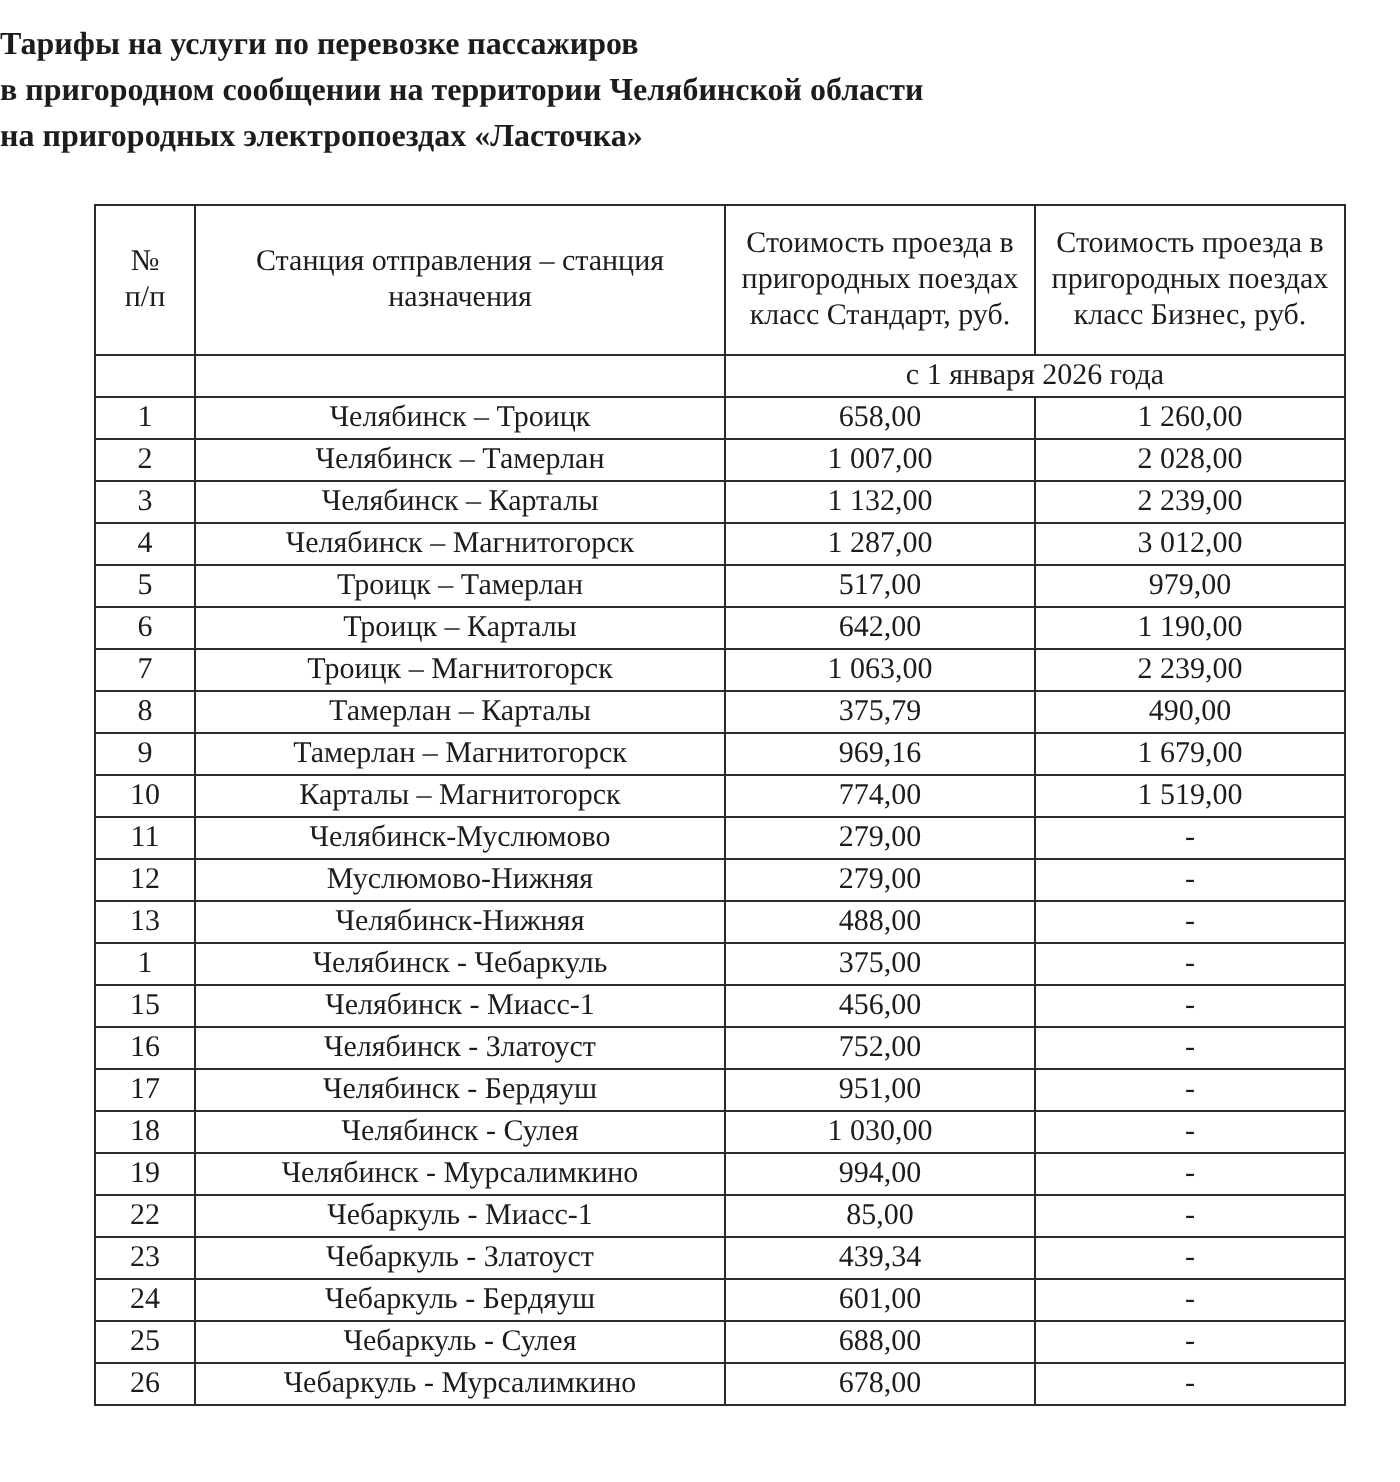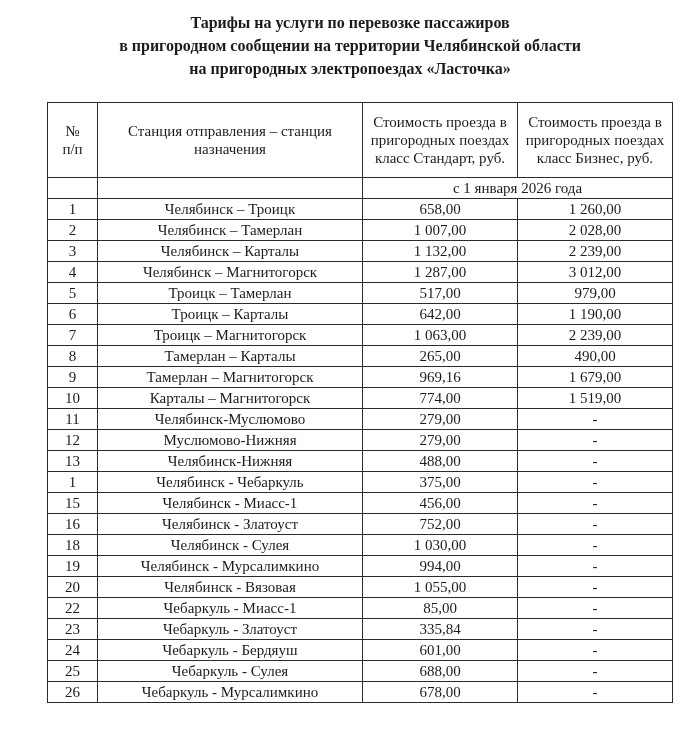--- a/index.html
+++ b/index.html
@@ -10,21 +10,20 @@
   body {
     width: 700px;
     height: 741px;
     font-family: "Liberation Serif", serif;
     color: #1c1c1c;
     position: relative;
     overflow: hidden;
   }
   .doc-title {
     margin-top: 11px;
-    text-align: center;
     font-weight: bold;
     font-size: 16px;
     line-height: 1.45;
   }
   .doc-title div { white-space: nowrap; }
 
   table.tariff {
     border-collapse: collapse;
     table-layout: fixed;
     margin: 21px 0 0 47px;
@@ -127,21 +126,21 @@
   <tr>
     <td>7</td>
     <td>Троицк – Магнитогорск</td>
     <td>1 063,00</td>
     <td>2 239,00</td>
   </tr>
 
   <tr>
     <td>8</td>
     <td>Тамерлан – Карталы</td>
-    <td>265,00</td>
+    <td>375,79</td>
     <td>490,00</td>
   </tr>
 
   <tr>
     <td>9</td>
     <td>Тамерлан – Магнитогорск</td>
     <td>969,16</td>
     <td>1 679,00</td>
   </tr>
 
@@ -187,54 +186,54 @@
     <td>-</td>
   </tr>
 
   <tr>
     <td>16</td>
     <td>Челябинск - Златоуст</td>
     <td>752,00</td>
     <td>-</td>
   </tr>
 
+  <tr>
+    <td>17</td>
+    <td>Челябинск - Бердяуш</td>
+    <td>951,00</td>
+    <td>-</td>
+  </tr>
 
   <tr>
     <td>18</td>
     <td>Челябинск - Сулея</td>
     <td>1 030,00</td>
     <td>-</td>
   </tr>
 
   <tr>
     <td>19</td>
     <td>Челябинск - Мурсалимкино</td>
     <td>994,00</td>
     <td>-</td>
   </tr>
 
-  <tr>
-    <td>20</td>
-    <td>Челябинск - Вязовая</td>
-    <td>1 055,00</td>
-    <td>-</td>
-  </tr>
 
 
   <tr>
     <td>22</td>
     <td>Чебаркуль - Миасс-1</td>
     <td>85,00</td>
     <td>-</td>
   </tr>
 
   <tr>
     <td>23</td>
     <td>Чебаркуль - Златоуст</td>
-    <td>335,84</td>
+    <td>439,34</td>
     <td>-</td>
   </tr>
 
   <tr>
     <td>24</td>
     <td>Чебаркуль - Бердяуш</td>
     <td>601,00</td>
     <td>-</td>
   </tr>
 

